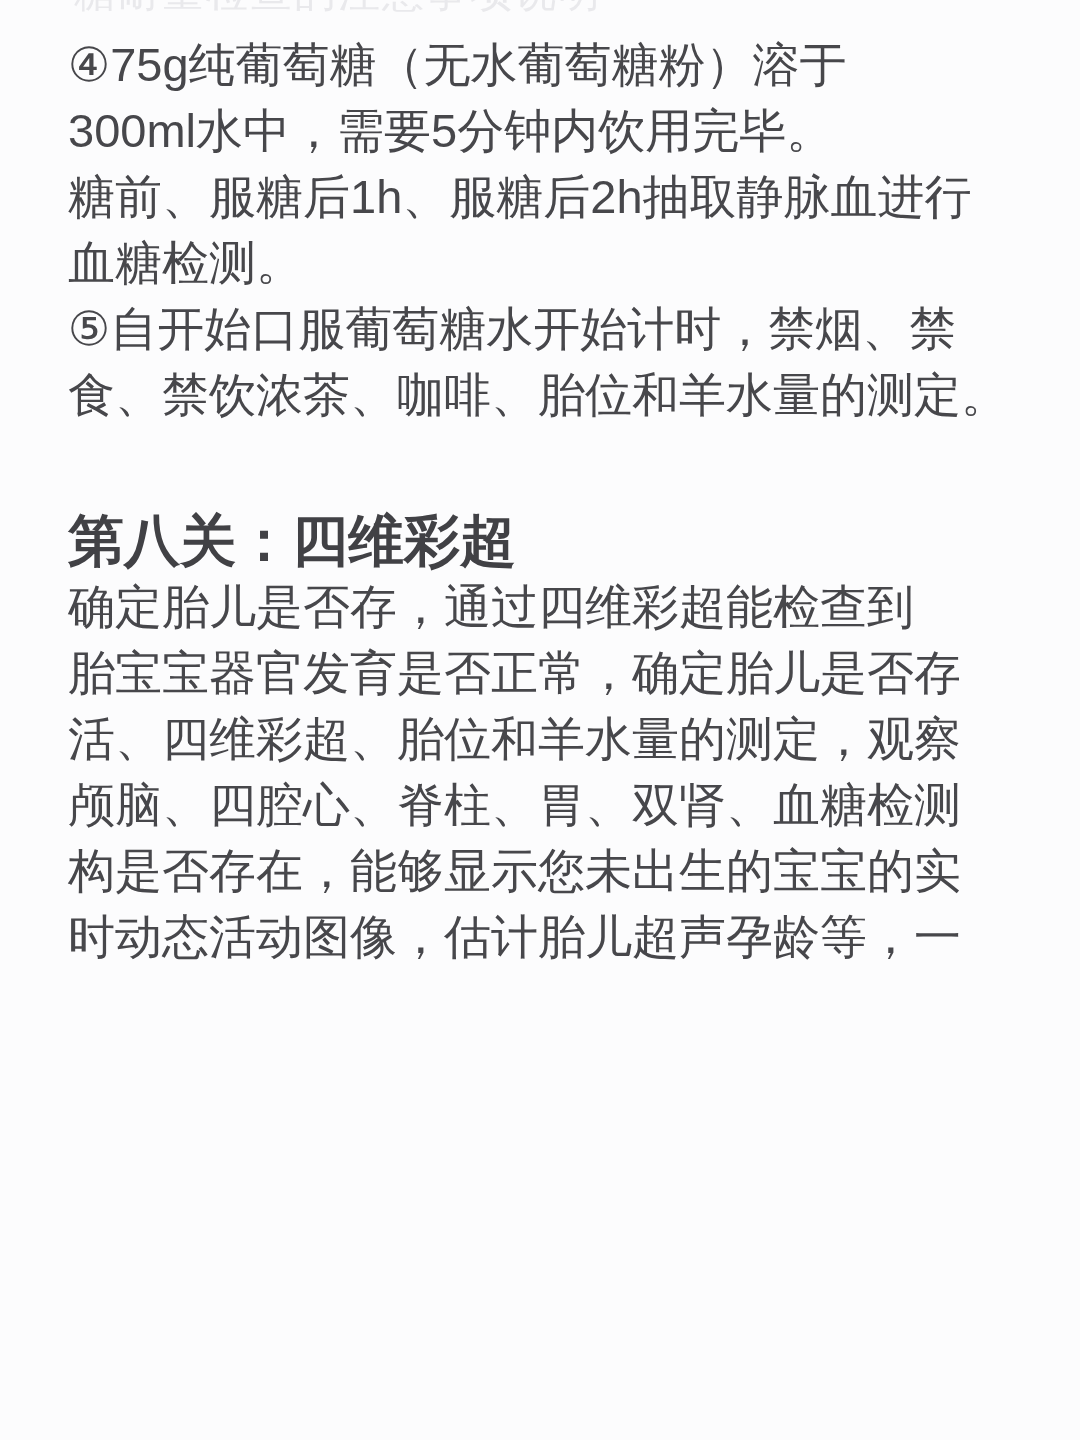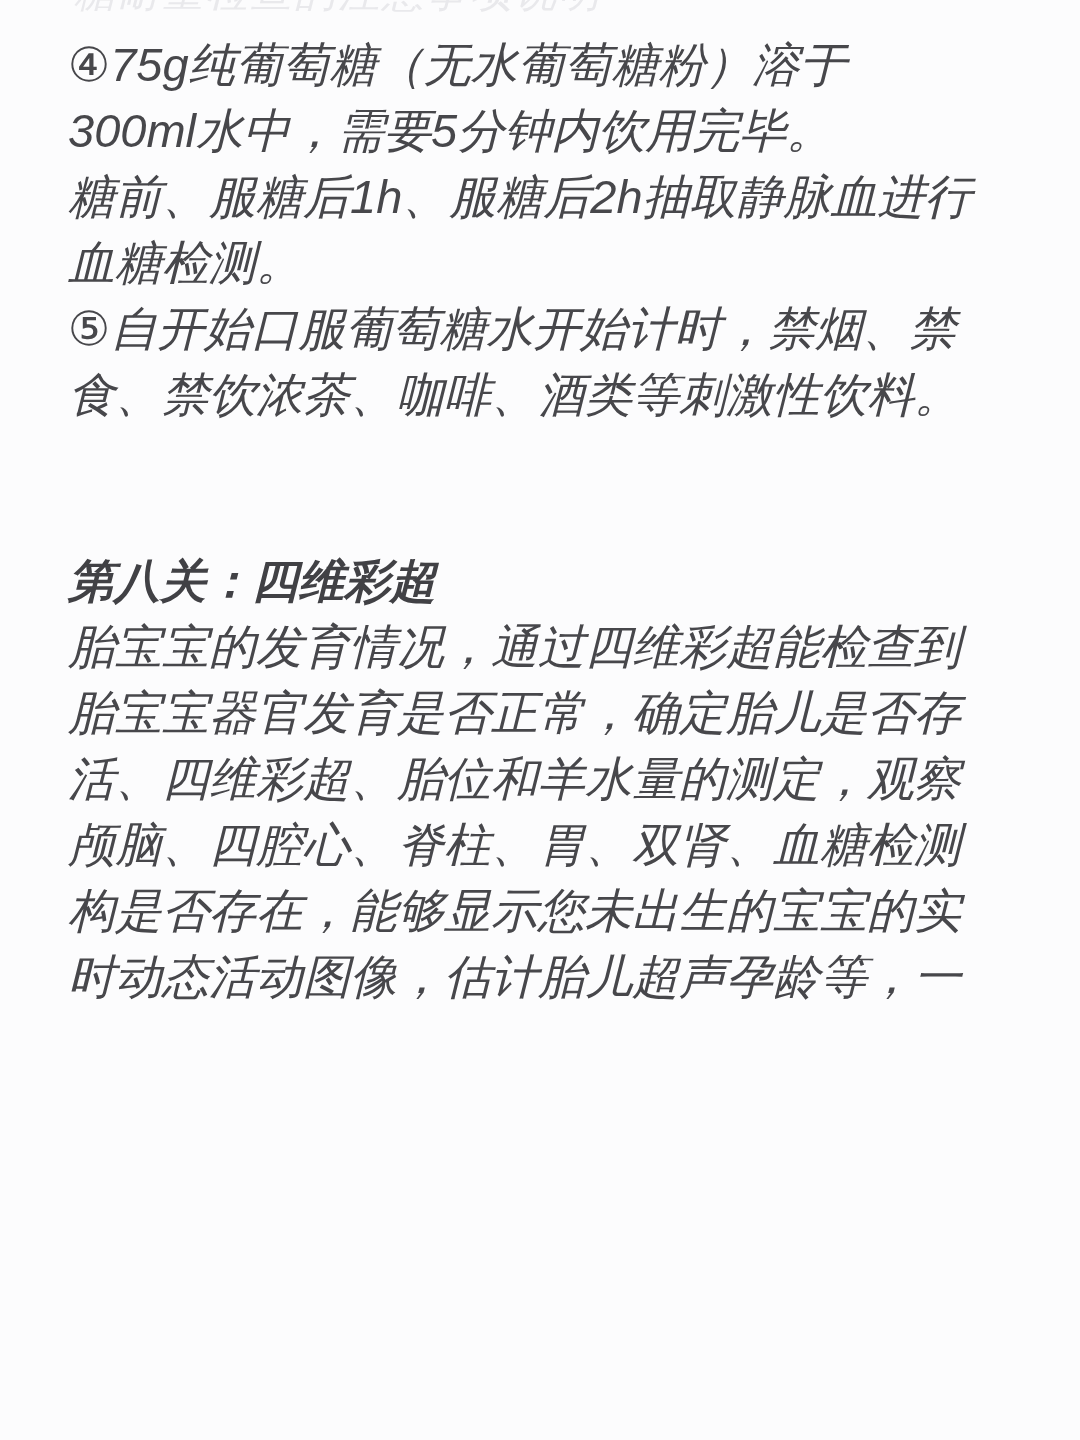--- a/index.html
+++ b/index.html
@@ -1,15 +1,15 @@
 <!DOCTYPE html>
 <html><head>
 <meta charset="utf-8">
 <style>
-  * { margin: 0; padding: 0; box-sizing: border-box; font-style: italic; }
+  * { margin: 0; padding: 0; box-sizing: border-box; }
   html, body {
     width: 1080px;
     background: #fcfcfd;
     font-family: "Liberation Sans", "DejaVu Sans", sans-serif;
   }
   body {
     height: 1440px;
     overflow: hidden;
     color: #47474b;
   }
@@ -38,22 +38,22 @@
   .body-text {
     font-size: 47px;
     line-height: 66px;
     letter-spacing: 0px;
   }
   .line {
     white-space: nowrap;
   }
   .para-first { margin-top: 12px; }
   .section-heading {
-    margin-top: 120px;
-    font-size: 46px;
+    margin-top: 80px;
+    font-size: 56px;
     line-height: 66px;
     font-weight: 700;
     color: #414145;
     white-space: nowrap;
   }
 </style>
 </head>
 <body>
 
 <div class="page">
@@ -69,27 +69,27 @@
       <div class="line">300ml水中，需要5分钟内饮用完毕。</div>
     </div>
 
     <div>
       <div class="line">糖前、服糖后1h、服糖后2h抽取静脉血进行</div>
       <div class="line">血糖检测。</div>
     </div>
 
     <div>
       <div class="line">⑤自开始口服葡萄糖水开始计时，禁烟、禁</div>
-      <div class="line">食、禁饮浓茶、咖啡、酒类等刺激性饮料。</div>
+      <div class="line">食、禁饮浓茶、咖啡、胎位和羊水量的测定。</div>
     </div>
 
     <div class="section-heading">第八关：四维彩超</div>
 
     <div>
-      <div class="line">胎宝宝的发育情况，通过四维彩超能检查到</div>
+      <div class="line">确定胎儿是否存，通过四维彩超能检查到</div>
       <div class="line">胎宝宝器官发育是否正常，确定胎儿是否存</div>
       <div class="line">活、四维彩超、胎位和羊水量的测定，观察</div>
       <div class="line">颅脑、四腔心、脊柱、胃、双肾、血糖检测</div>
       <div class="line">构是否存在，能够显示您未出生的宝宝的实</div>
       <div class="line">时动态活动图像，估计胎儿超声孕龄等，一</div>
     </div>
 
   </div>
 </div>
 

